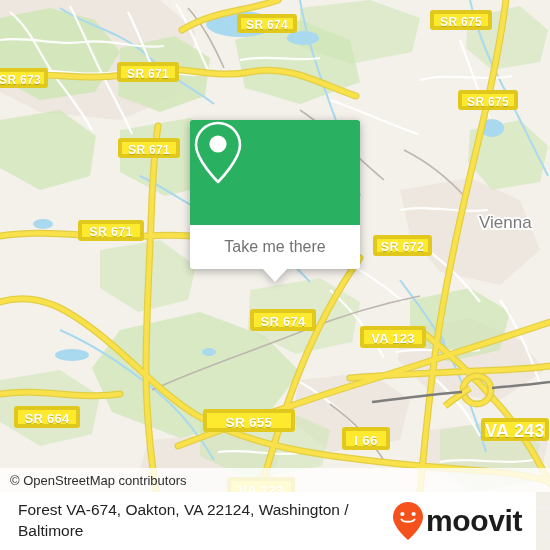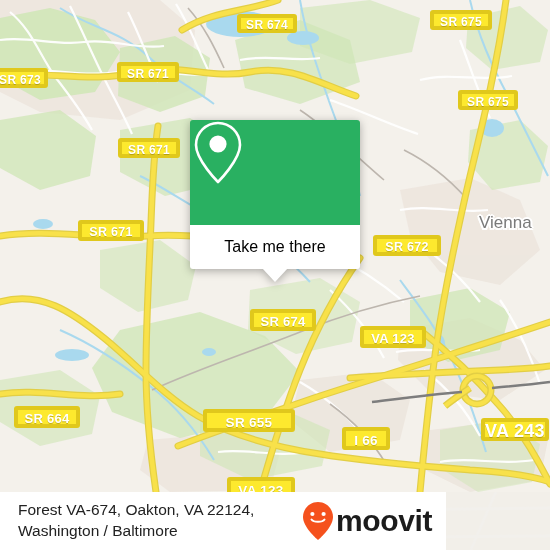--- a/index.html
+++ b/index.html
@@ -46,42 +46,42 @@
     position:absolute;left:190px;top:120px;width:170px;
     filter:drop-shadow(0 2px 4px rgba(0,0,0,.30));
   }
   #popup-head{
     height:105px;border-radius:3px 3px 0 0;
     display:flex;align-items:center;justify-content:center;
   }
   #popup-foot{
     height:44px;background:#ffffff;border-radius:0 0 3px 3px;
     display:flex;align-items:center;justify-content:center;
-    color:#000000;font-size:16px;
+    color:#737373;font-size:16px;
   }
   #popup-tip{
     position:absolute;left:50%;bottom:-13px;margin-left:-13px;
     width:0;height:0;
     border-left:13px solid transparent;
     border-right:13px solid transparent;
     border-top:14px solid #ffffff;
   }
 
   
   #attribution{
     position:absolute;left:0;bottom:0;width:550px;height:24px;
     background:rgba(255,255,255,.80);
     display:flex;align-items:center;
     box-sizing:border-box;padding-left:10px;
     color:#2c2c2c;font-size:13px;
   }
 
   
   #footer{
-    position:absolute;left:0;top:492px;width:446px;height:58px;
+    position:absolute;left:0;top:492px;width:536px;height:58px;
     background:#ffffff;
     display:flex;align-items:center;justify-content:center;
     box-sizing:border-box;padding:0 14px 0 18px;gap:38px;
   }
   #footer-address{
     color:#222222;font-size:15.5px;line-height:1.35;max-width:370px;
   }
   #brand{display:flex;align-items:center;gap:1px;}
   #brand-word{
     color:#1c1c1c;font-size:30px;font-weight:bold;letter-spacing:-.4px;line-height:1;
@@ -218,21 +218,21 @@
     </svg>
 
     <div id="shields">
         <div class="shield" style="left: 237px; top: 14px; width: 60px; height: 19px; line-height: 15px; font-size: 12px; background: rgb(253, 233, 46); border-color: rgb(224, 200, 28);">SR 674</div>
         <div class="shield" style="left: 430px; top: 10px; width: 62px; height: 20px; line-height: 16px; font-size: 12px; background: rgb(253, 233, 46); border-color: rgb(224, 200, 28);">SR 675</div>
         <div class="shield" style="left: 117px; top: 62px; width: 62px; height: 20px; line-height: 16px; font-size: 12px; background: rgb(253, 233, 46); border-color: rgb(224, 200, 28);">SR 671</div>
         <div class="shield" style="left: -8px; top: 68px; width: 56px; height: 20px; line-height: 16px; font-size: 12px; background: rgb(253, 233, 46); border-color: rgb(224, 200, 28);">SR 673</div>
         <div class="shield" style="left: 458px; top: 90px; width: 60px; height: 20px; line-height: 16px; font-size: 12px; background: rgb(253, 233, 46); border-color: rgb(224, 200, 28);">SR 675</div>
         <div class="shield" style="left: 118px; top: 138px; width: 62px; height: 20px; line-height: 16px; font-size: 12px; background: rgb(253, 233, 46); border-color: rgb(224, 200, 28);">SR 671</div>
         <div class="shield" style="left: 78px; top: 220px; width: 66px; height: 21px; line-height: 17px; font-size: 12.5px; background: rgb(253, 233, 46); border-color: rgb(224, 200, 28);">SR 671</div>
-        <div class="shield" style="left: 373px; top: 235px; width: 68px; height: 21px; line-height: 17px; font-size: 12.5px; background: rgb(253, 233, 46); border-color: rgb(224, 200, 28);">SR 672</div>
+        <div class="shield" style="left: 373px; top: 235px; width: 59px; height: 21px; line-height: 17px; font-size: 12.5px; background: rgb(253, 233, 46); border-color: rgb(224, 200, 28);">SR 672</div>
         <div class="shield" style="left: 250px; top: 309px; width: 66px; height: 22px; line-height: 18px; font-size: 13px; background: rgb(253, 233, 46); border-color: rgb(224, 200, 28);">SR 674</div>
         <div class="shield" style="left: 360px; top: 326px; width: 66px; height: 22px; line-height: 18px; font-size: 13px; background: rgb(253, 233, 46); border-color: rgb(224, 200, 28);">VA 123</div>
         <div class="shield" style="left: 14px; top: 406px; width: 66px; height: 22px; line-height: 18px; font-size: 13px; background: rgb(253, 233, 46); border-color: rgb(224, 200, 28);">SR 664</div>
         <div class="shield" style="left: 203px; top: 409px; width: 92px; height: 23px; line-height: 19px; font-size: 13.5px; background: rgb(253, 233, 46); border-color: rgb(224, 200, 28);">SR 655</div>
         <div class="shield" style="left: 342px; top: 427px; width: 48px; height: 23px; line-height: 19px; font-size: 13.5px; background: rgb(253, 233, 46); border-color: rgb(224, 200, 28);">I 66</div>
         <div class="shield" style="left: 481px; top: 418px; width: 68px; height: 23px; line-height: 19px; font-size: 18px; background: rgb(253, 233, 46); border-color: rgb(224, 200, 28);">VA 243</div>
         <div class="shield" style="left: 227px; top: 477px; width: 68px; height: 23px; line-height: 19px; font-size: 13.5px; background: rgb(253, 233, 46); border-color: rgb(224, 200, 28);">VA 123</div>
       </div>
 
     <div id="city-labels">
@@ -245,20 +245,23 @@
           <path d="M28 3 C15.8 3 6 12.8 6 25 C6 40 28 62 28 62 C28 62 50 40 50 25 C50 12.8 40.2 3 28 3 Z" fill="none" stroke="#ffffff" stroke-width="2.6" stroke-linejoin="round"></path>
           <circle cx="28" cy="24" r="8.6" fill="#ffffff"></circle>
         </svg>
       </div>
       <div id="popup-foot">
         <span>Take me there</span>
       </div>
       <div id="popup-tip"></div>
     </div>
 
+    <div id="attribution">
+      <span>© OpenStreetMap contributors</span>
+    </div>
   </div>
 
   <div id="footer-watermark">
     <svg width="550" height="58" viewBox="0 0 550 58">
       <g stroke="#F2F0EC" stroke-width="3" fill="none">
         <path d="M60,-10 L110,60"></path>
           <path d="M140,-10 L92,60"></path>
         <path d="M220,-10 L268,60"></path>
           <path d="M300,-10 L252,60"></path>
         <path d="M0,22 L550,16"></path>

